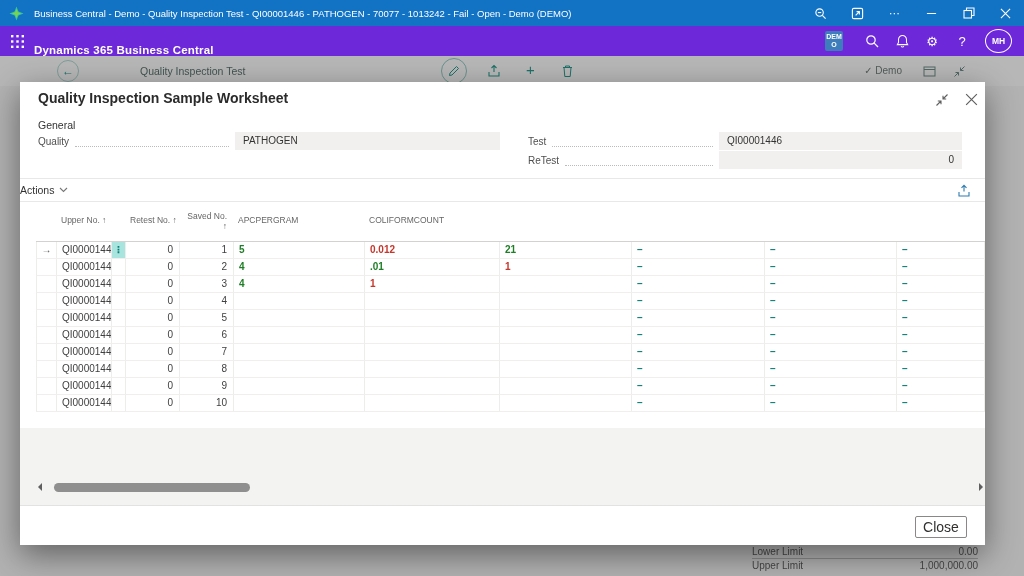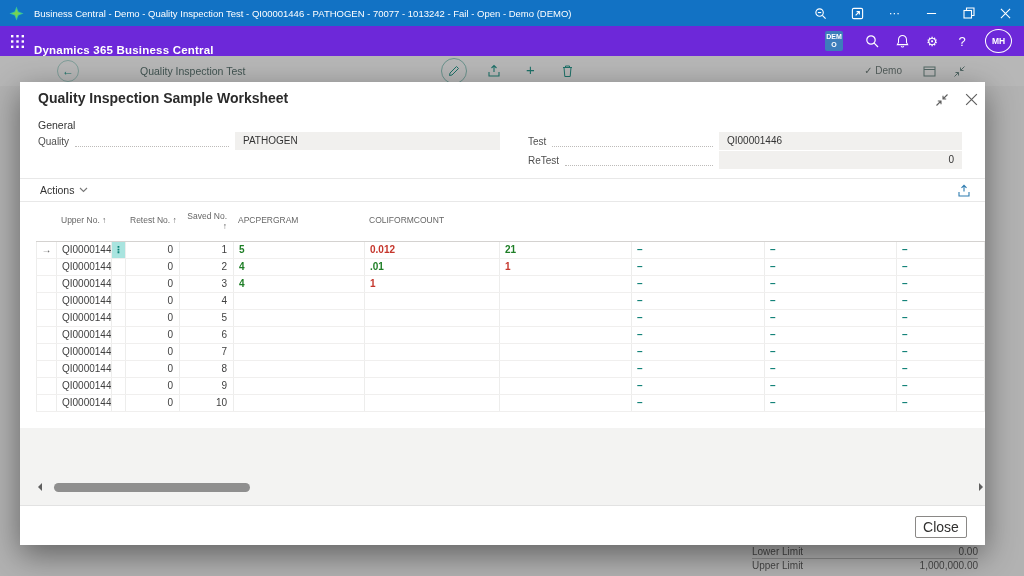--- a/index.html
+++ b/index.html
@@ -52,21 +52,21 @@
   .f-test{left:508px;top:50px;width:434px}
   .f-retest{left:508px;top:69px;width:434px}
   .f-label{font-size:10px;color:#4f4f4f;white-space:nowrap}
   .f-leader{flex:1;height:11px;border-bottom:1px dotted #bdbbb9;margin:0 6px}
   .f-input{height:18px;line-height:18px;background:#f1f0ee;font-size:10px;color:#333;padding:0 8px;flex:0 0 auto}
   .f-template .f-input{width:265px}
   .f-test .f-input,.f-retest .f-input{width:243px}
   .f-retest .f-input{text-align:right}
 
   .actions-bar{position:absolute;left:0;top:96px;width:100%;height:24px;border-top:1px solid #e8e8e8;border-bottom:1px solid #e8e8e8;display:flex;align-items:center}
-  .actions-lbl{font-size:10.5px;color:#333;margin-left:20px}
+  .actions-lbl{font-size:10.5px;color:#333;}
   .actions-chev{margin-left:5px}
   .popout-ic{position:absolute;right:14px;top:5px}
 
   
   .grid{position:absolute;left:16px;top:130px;width:949px;font-size:10px;color:#404040}
   .g-head{display:flex;height:30px;align-items:flex-end;border-bottom:1px solid #d4d2d0}
   .gh{font-size:8.5px;color:#666;padding:0 5px 4px 5px;white-space:nowrap;overflow:hidden}
   .gr{display:flex;height:17px;border-bottom:1px solid #f0efee;border-left:1px solid #ededec}
   .gc{height:100%;line-height:16px;overflow:hidden;white-space:nowrap}
   .gr .gc{border-right:1px solid #ededec}

